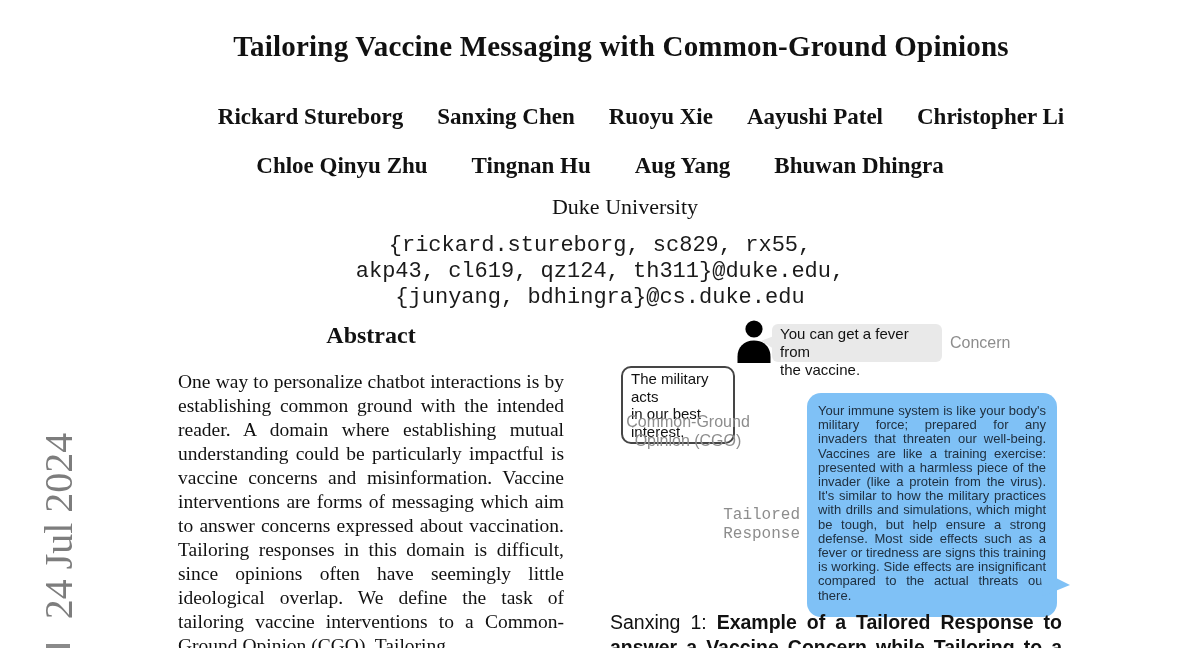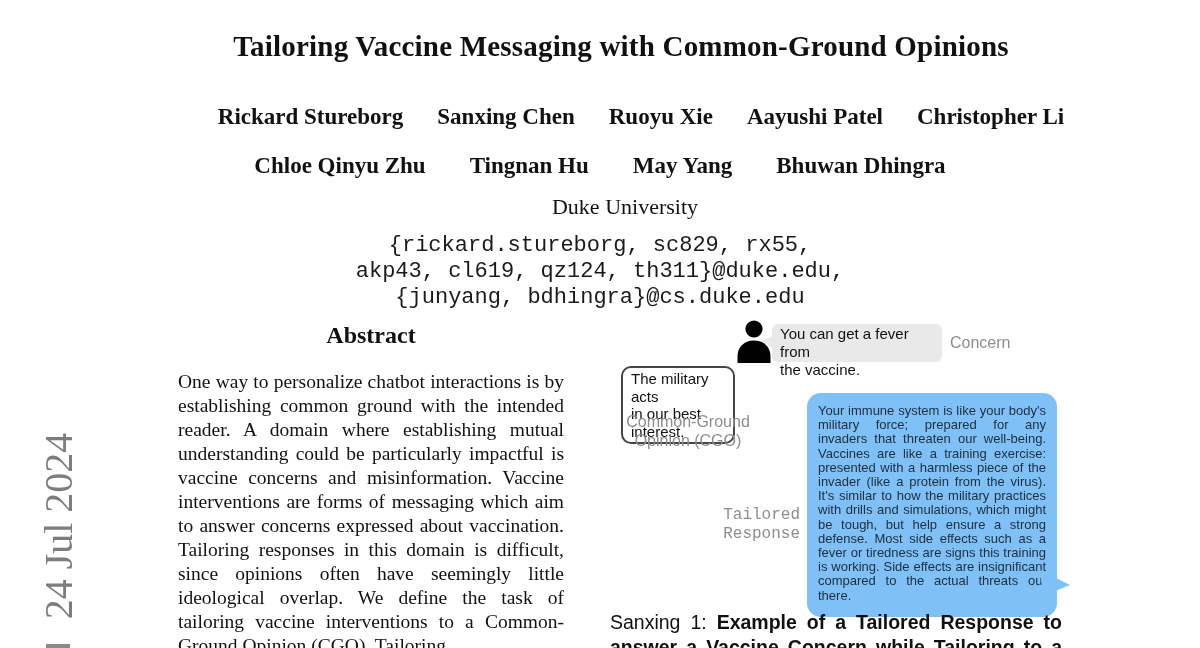--- a/index.html
+++ b/index.html
@@ -161,21 +161,21 @@
 <div class="abs authors-row authors-row-1">
     <span>Rickard Stureborg</span>
     <span>Sanxing Chen</span>
     <span>Ruoyu Xie</span>
     <span>Aayushi Patel</span>
     <span>Christopher Li</span>
   </div>
 <div class="abs authors-row authors-row-2">
     <span>Chloe Qinyu Zhu</span>
     <span>Tingnan Hu</span>
-    <span>May Yang</span>
+    <span>Aug Yang</span>
     <span>Bhuwan Dhingra</span>
   </div>
 <div class="abs affiliation">Duke University</div>
 <div class="abs emails">{rickard.stureborg, sc829, rx55,
 akp43, cl619, qz124, th311}@duke.edu,
 {junyang, bdhingra}@cs.duke.edu</div>
 
 <div class="abs abstract-heading">Abstract</div>
 <div class="abs abstract-body">One way to personalize chatbot interactions is by establishing common ground with the intended reader. A domain where establishing mutual understanding could be particularly impactful is vaccine concerns and misinformation. Vaccine interventions are forms of messaging which aim to answer concerns expressed about vaccination. Tailoring responses in this domain is difficult, since opinions often have seemingly little ideological overlap. We define the task of tailoring vaccine interventions to a Common-Ground Opinion (CGO). Tailoring</div>
 

